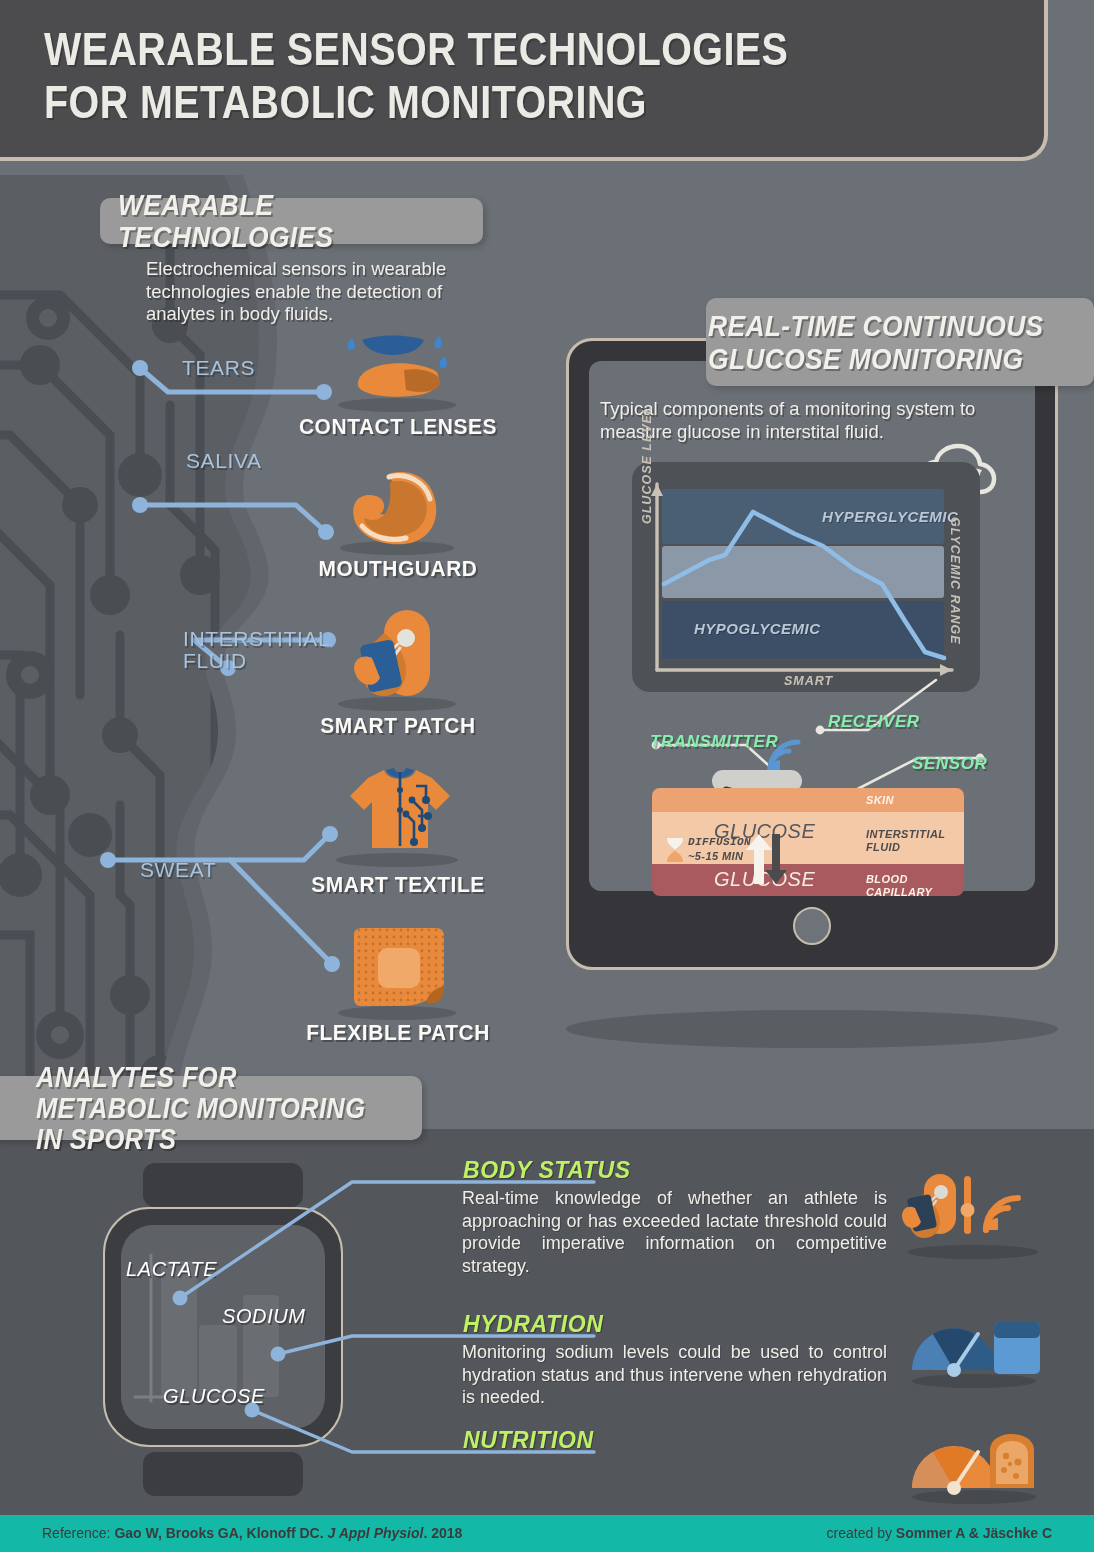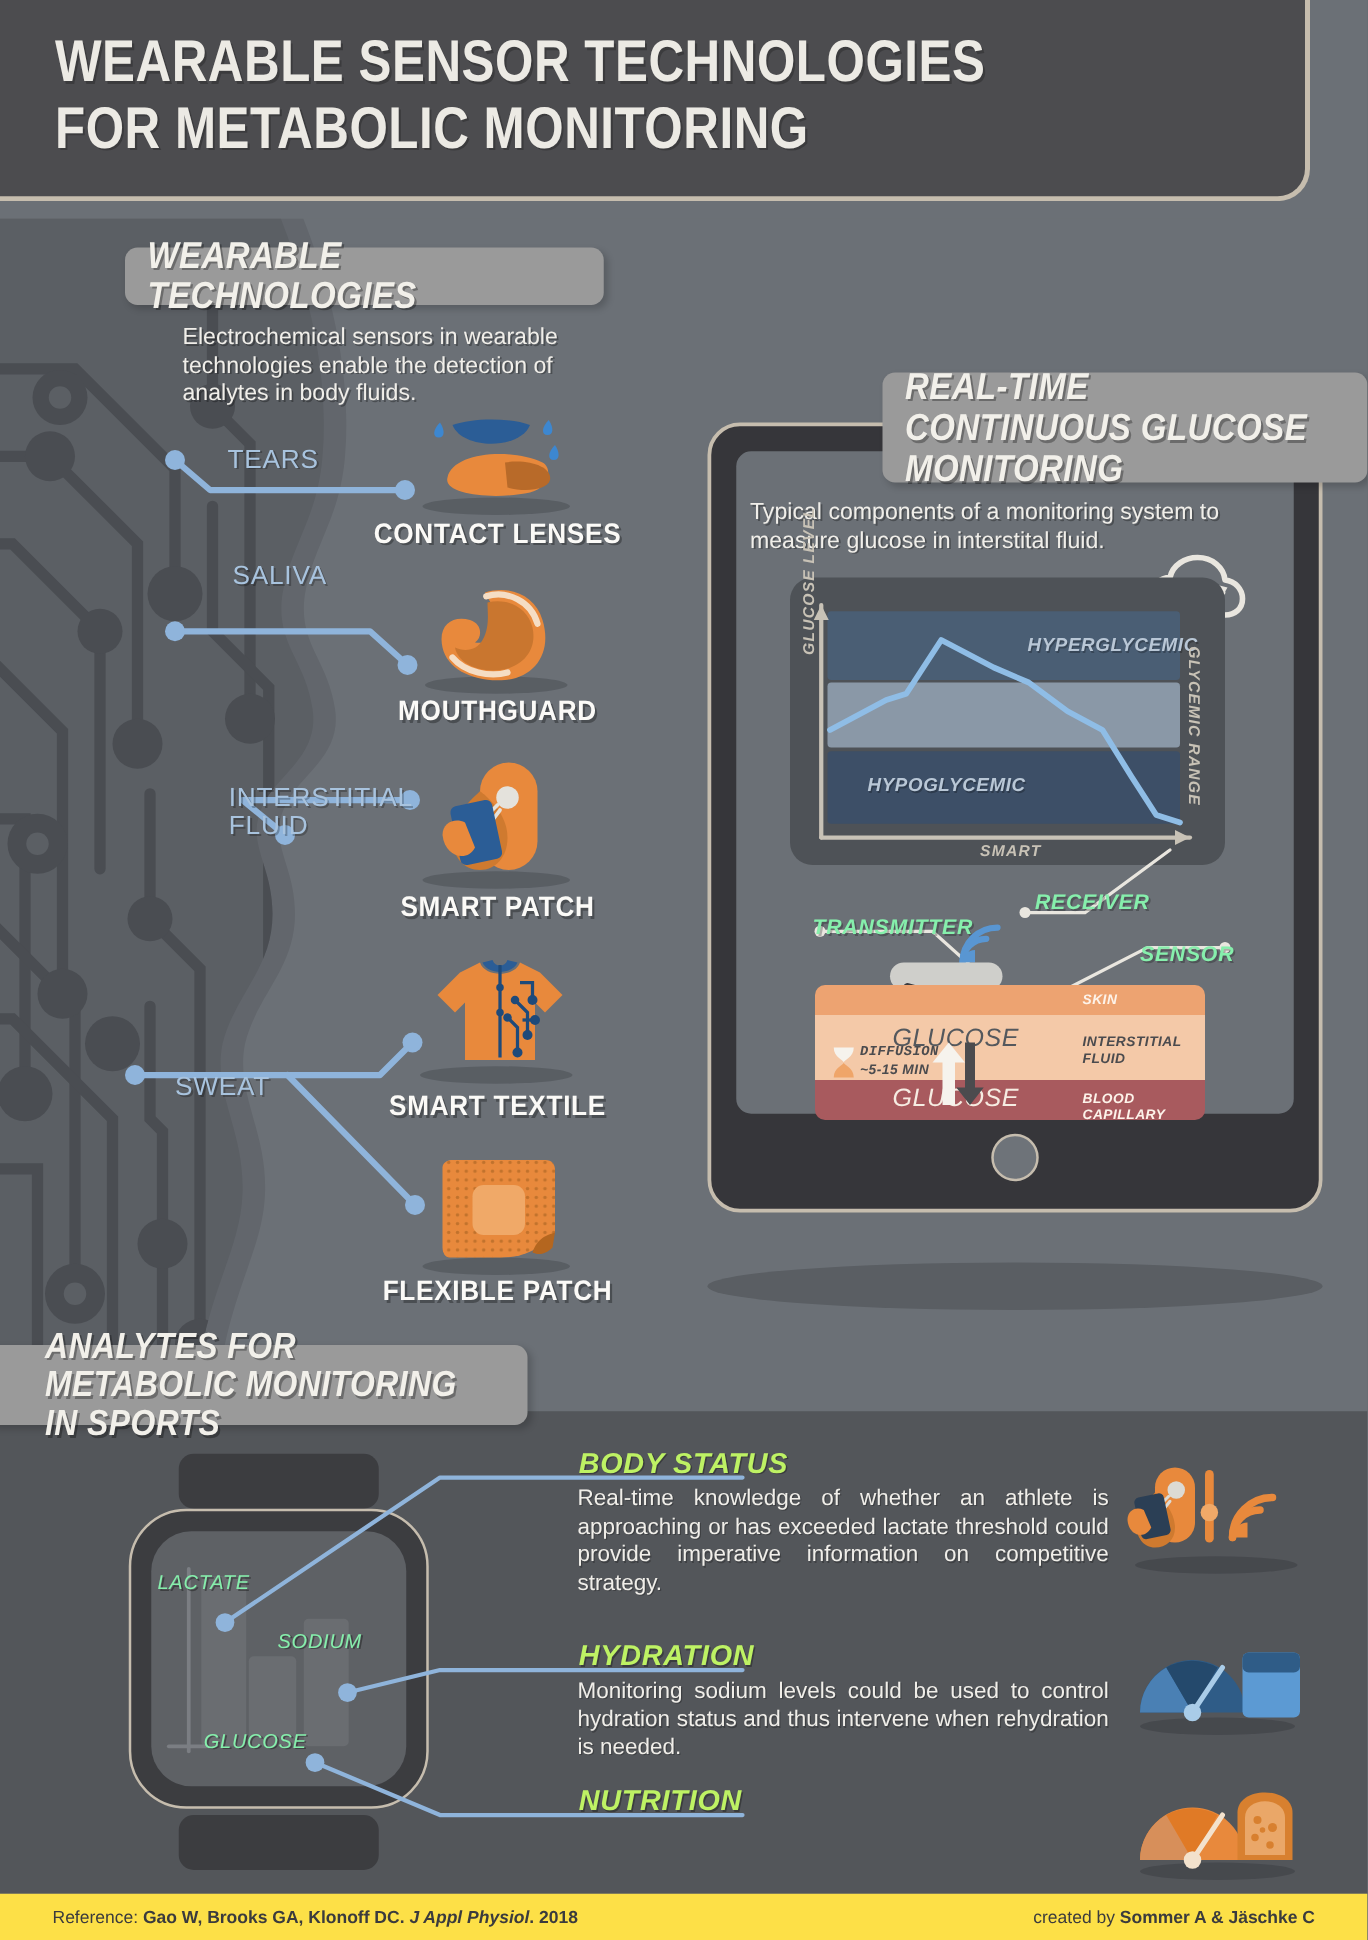--- a/index.html
+++ b/index.html
@@ -41,21 +41,21 @@
   }
   .pill-txt{
     font-family:"Liberation Sans Narrow","Liberation Sans",sans-serif;
     font-weight:bold; font-style:italic; color:#f2f0ea;
     text-transform:uppercase; letter-spacing:.4px;
     text-shadow: 2px 2px 0 rgba(0,0,0,.30);
     transform: scaleX(.88); transform-origin:left center;
   }
   #pill-wt{ left:100px; top:198px; width:383px; height:46px; padding-left:18px;}
   #pill-wt .pill-txt{ font-size:30px; line-height:32px;}
-  #pill-cgm{ left:706px; top:298px; width:388px; height:88px; padding-left:18px;}
+  #pill-cgm{ left:706px; top:298px; width:388px; height:88px; padding-left:2px;}
   #pill-cgm .pill-txt{ font-size:30px; line-height:33px;}
   #pill-an{ left:-12px; top:1076px; width:434px; height:64px; padding-left:48px;}
   #pill-an .pill-txt{ font-size:29px; line-height:31px;}
 
   
   .intro{
     position:absolute; color:#f0eee9; font-size:18.5px; line-height:22.5px;
     text-shadow: 1.5px 1.5px 0 rgba(0,0,0,.30);
   }
   #intro-wt{ left:146px; top:258px; width:330px; }
@@ -148,37 +148,37 @@
   .watch-screen{
     position:absolute; left:16px; top:16px; width:204px; height:204px;
     background:#5e6165; border-radius:32px; overflow:hidden;
   }
   .strap{ position:absolute; background:#3c3d40; border-radius:12px; width:160px; height:44px; left:143px;}
   #strap-top{ top:1163px; }
   #strap-bot{ top:1452px; }
   .wbar{ position:absolute; background:#6a6d71; border-radius:4px; }
   .analyte-lab{
     position:absolute; font-family:"Liberation Sans Narrow","Liberation Sans",sans-serif;
-    font-style:italic; font-size:16px; color:#86efac; letter-spacing:.6px;
+    font-style:italic; font-size:20px; color:#ffffff; letter-spacing:.6px;
     text-shadow:1.5px 1.5px 0 rgba(0,0,0,.35);
   }
   .topic-h{
     position:absolute; font-family:"Liberation Sans Narrow","Liberation Sans",sans-serif;
     font-style:italic; font-weight:bold; font-size:23px; color:#bef264;
     letter-spacing:.6px; text-shadow:1.2px 1.2px 0 rgba(0,0,0,.3);
   }
   .topic-p{
     position:absolute; width:425px; color:#f0eee9; font-size:18px; line-height:22.5px;
     text-align:justify; text-shadow:1px 1px 0 rgba(0,0,0,.25);
   }
 
   
   .footer{
     position:absolute; left:0; top:1515px; width:1094px; height:37px;
-    background:#fde047; color:#3b3b3d;
+    background:#14b8a6; color:#3b3b3d;
   }
   .footer-l{ position:absolute; left:42px; top:10px; font-size:14px;
     font-family:"Liberation Sans Narrow","Liberation Sans",sans-serif;}
   .footer-r{ position:absolute; right:42px; top:10px; font-size:14px;
     font-family:"Liberation Sans Narrow","Liberation Sans",sans-serif;}
   .b{ font-weight:bold; }
   .i{ font-style:italic; font-weight:bold; }
 
   svg{ display:block; overflow:visible; }
   .leader{ position:absolute; pointer-events:none; }

